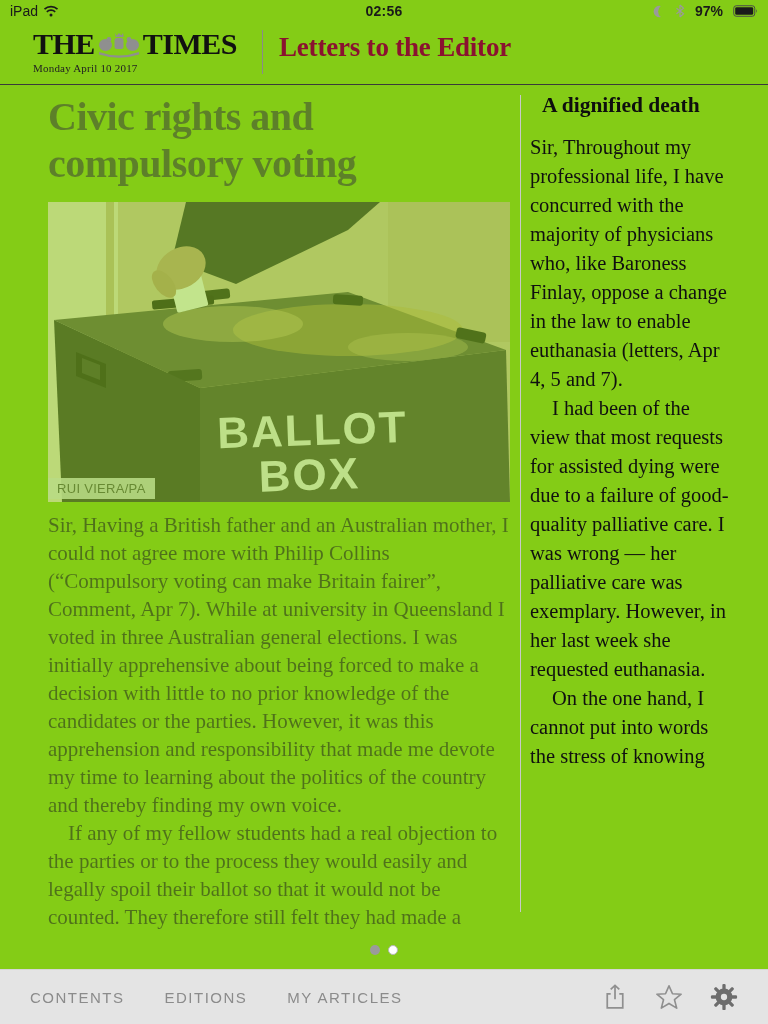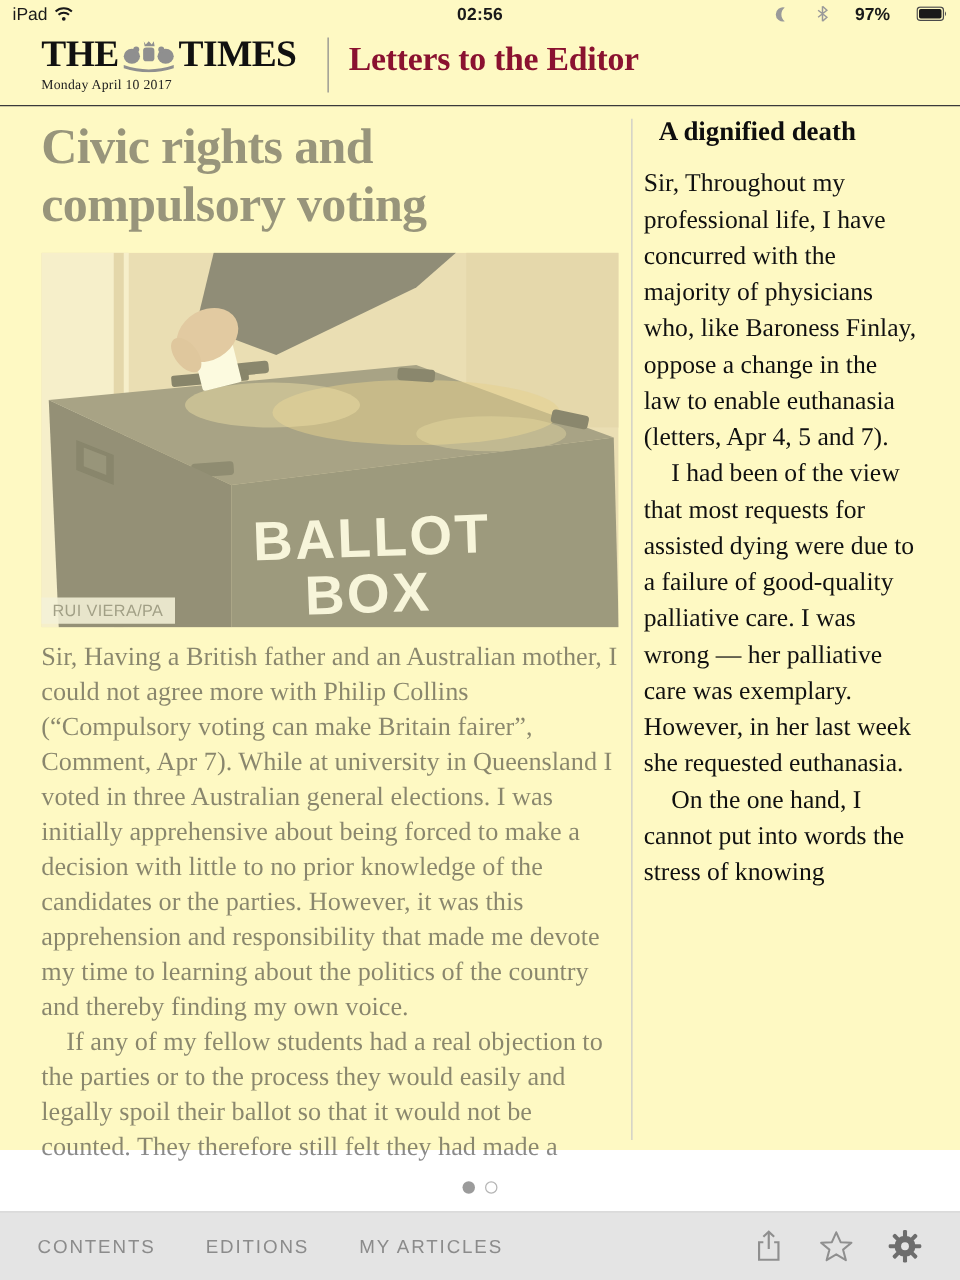--- a/index.html
+++ b/index.html
@@ -1,41 +1,41 @@
 <!DOCTYPE html>
 <html><head>
 <meta charset="utf-8">
 <style>
   * { margin:0; padding:0; box-sizing:border-box; }
   html,body { width:768px; height:1024px; background:#ffffff; overflow:hidden;
               font-family:"Liberation Serif","DejaVu Serif",serif; }
-  .screen { width:768px; height:920px; display:flex; flex-direction:column; background:#fef9c3; }
+  .screen { width:768px; height:1024px; display:flex; flex-direction:column; background:#84cc16; }
 
   
   .status-bar { height:22px; flex:0 0 22px; display:flex; align-items:center;
                 padding:0 10px; font-family:"Liberation Sans",sans-serif;
                 font-size:14px; color:#1a1a1a; position:relative; }
   .status-left { display:flex; align-items:center; gap:5px; }
   .status-time { position:absolute; left:0; right:0; text-align:center; font-weight:bold; letter-spacing:.2px;}
-  .status-right { margin-left:auto; display:flex; align-items:center; gap:21px; z-index:2;}
+  .status-right { margin-left:auto; display:flex; align-items:center; gap:10px; z-index:2;}
   .status-right .pct { font-weight:bold; }
 
   
   .header { height:63px; flex:0 0 63px; display:flex; align-items:stretch;
             padding-left:33px; border-bottom:1px solid #3a3a3a; }
   .masthead { width:229px; padding-top:7px; }
   .masthead-line { display:flex; align-items:center; gap:2px; color:#111;
                    font-weight:bold; font-size:30px; letter-spacing:-.5px; line-height:1; }
   .masthead-date { font-size:11px; color:#222; margin-top:3px; letter-spacing:.2px;}
   .header-divider { width:1px; background:#8a8a8a; margin:8px 0 10px 0; }
   .section-title { padding:10px 0 0 16px; font-size:27px; font-weight:bold;
                    color:#8a1230; letter-spacing:-.2px; }
 
   
-  .content { height:845px; flex:0 0 845px; display:flex; overflow:hidden; padding-left:33px; }
+  .content { height:845px; flex:0 0 845px; display:flex; overflow:hidden; padding-left:48px; }
   .left-article { width:462px; flex:0 0 462px; opacity:.52; }
   .left-article h1 { font-size:40px; line-height:1.18; color:#3b3b3b; font-weight:bold;
                      letter-spacing:-.5px; margin-top:8px; width:420px; }
   .photo { position:relative; width:462px; height:300px; margin-top:15px; overflow:hidden; }
   .photo-credit { position:absolute; left:0; bottom:3px; background:rgba(235,235,235,.88);
                   color:#4e4e4e; font-family:"Liberation Sans",sans-serif; font-size:13px;
                   padding:3px 9px; letter-spacing:.3px; }
   .left-body { margin-top:9px; font-size:21px; line-height:28px; color:#1f1f1f; }
   .left-body p { text-indent:20px; }
   .left-body p:first-child { text-indent:0; }

